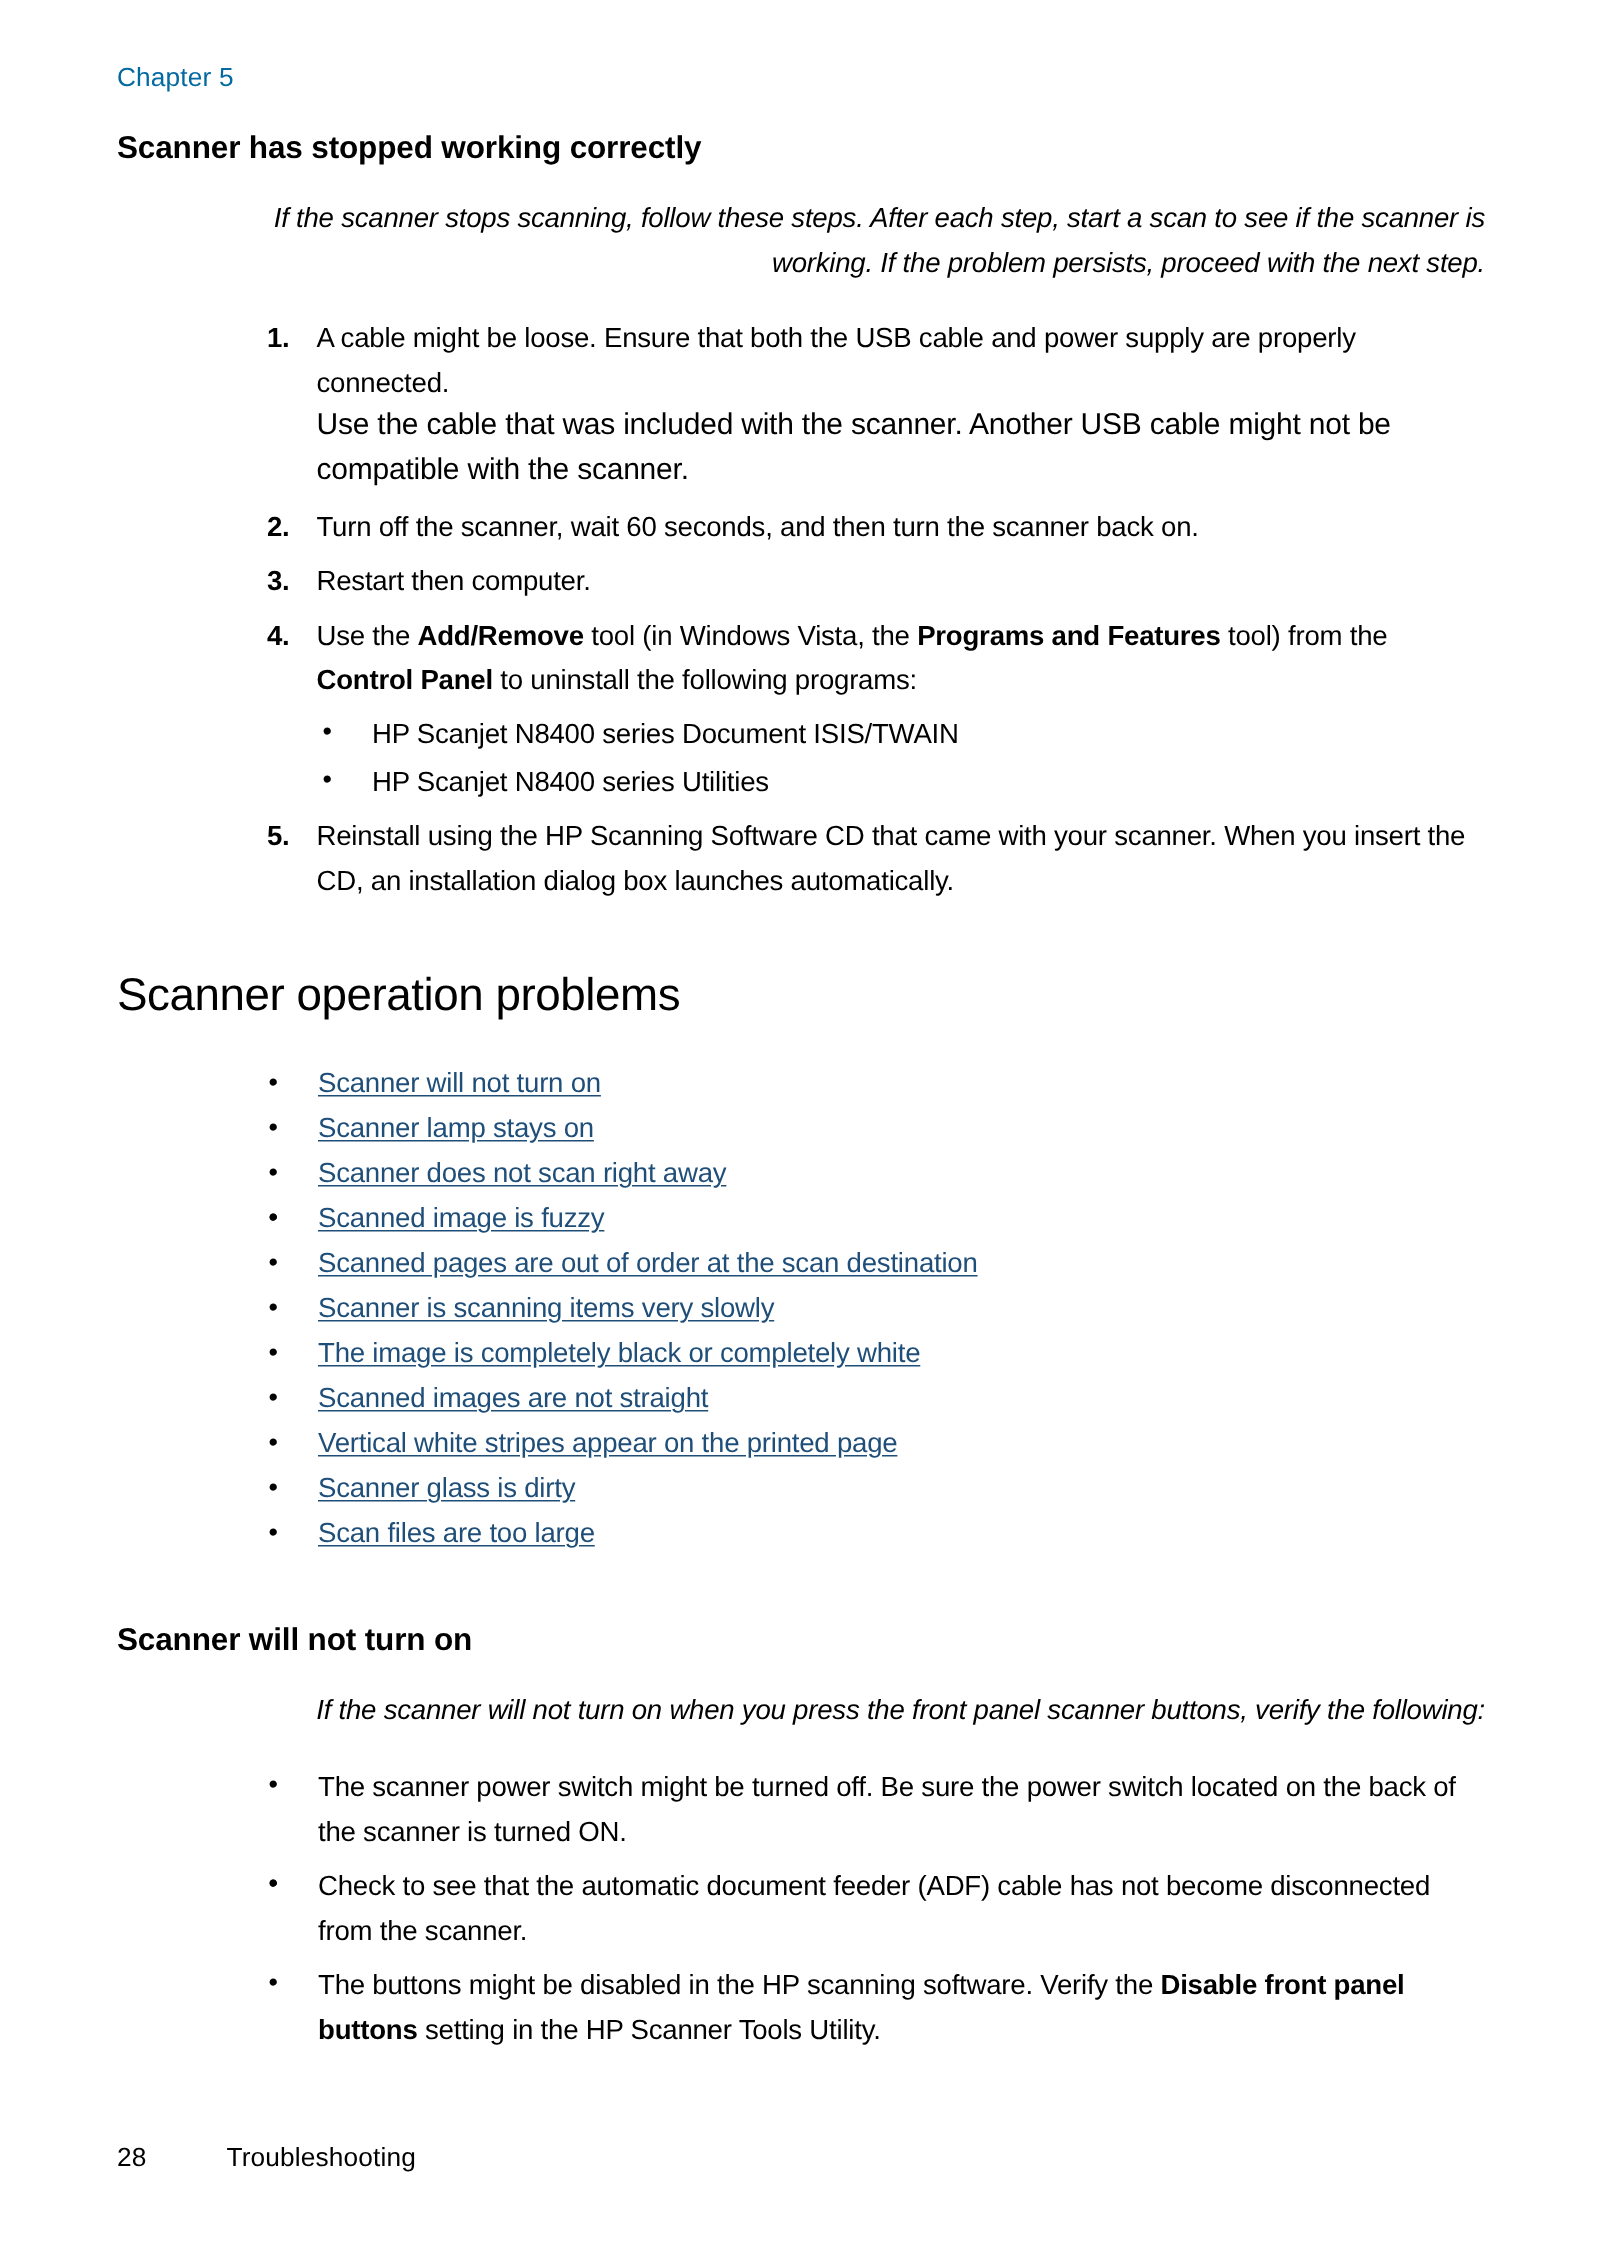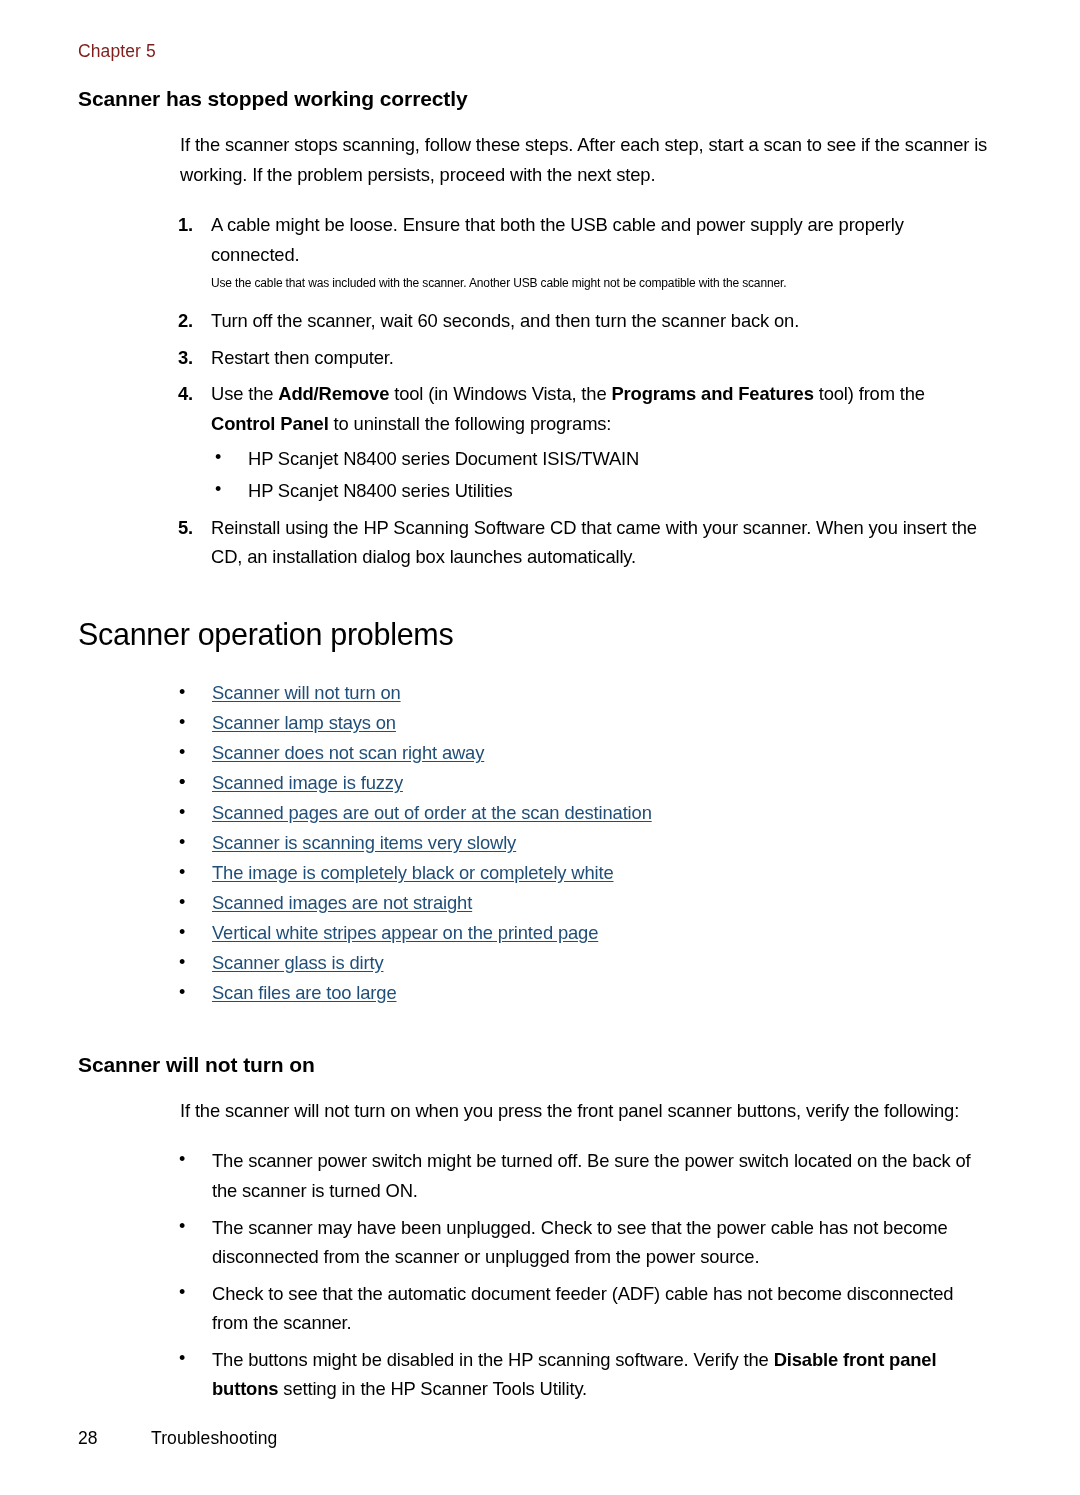--- a/index.html
+++ b/index.html
@@ -23,21 +23,21 @@
     box-sizing: border-box;
   }
 
   
   .chapter-head {
     position: absolute;
     left: 78px;
     top: 40px;
     font-size: 17.5px;
     line-height: 22px;
-    color: #7f1d1d;
+    color: #0369a1;
     letter-spacing: 0.1px;
   }
 
   
   .content {
     position: absolute;
     left: 78px;
     top: 86px;
     width: 912px;
   }
@@ -57,21 +57,22 @@
     margin: 0;
     letter-spacing: -0.3px;
   }
 
   .para {
     margin: 0;
     padding-left: 102px;
     font-size: 18.4px;
     line-height: 29.6px;
     letter-spacing: -0.15px;
-    text-align: left;
+    text-align: right;
+    font-style: italic;
   }
 
   
   ol.steps {
     list-style: none;
     margin: 0;
     padding: 0;
   }
   ol.steps > li {
     position: relative;
@@ -85,21 +86,21 @@
     position: absolute;
     left: 100px;
     top: 0;
     width: 26px;
     font-weight: bold;
     font-size: 18.4px;
     text-align: left;
   }
   .step-extra {
     margin: 0;
-    font-size: 12px;
+    font-size: 20px;
     line-height: 29.6px;
     letter-spacing: -0.15px;
   }
 
   
   ul.sub-bullets {
     list-style: none;
     margin: 6px 0 0 0;
     padding: 0;
   }
@@ -308,21 +309,20 @@
 
     <div class="spacer-sm"></div>
 
     <ul class="plain-bullets">
       <li>
         <span class="dot">•</span>
         <span>The scanner power switch might be turned off. Be sure the power switch located on the back of the scanner is turned ON.</span>
       </li>
       <li>
         <span class="dot">•</span>
-        <span>The scanner may have been unplugged. Check to see that the power cable has not become disconnected from the scanner or unplugged from the power source.</span>
       </li>
       <li>
         <span class="dot">•</span>
         <span>Check to see that the automatic document feeder (ADF) cable has not become disconnected from the scanner.</span>
       </li>
       <li>
         <span class="dot">•</span>
         <span><span>The buttons might be disabled in the HP scanning software. Verify the </span><b>Disable front panel buttons</b><span> setting in the HP Scanner Tools Utility.</span></span>
       </li>
     </ul>

